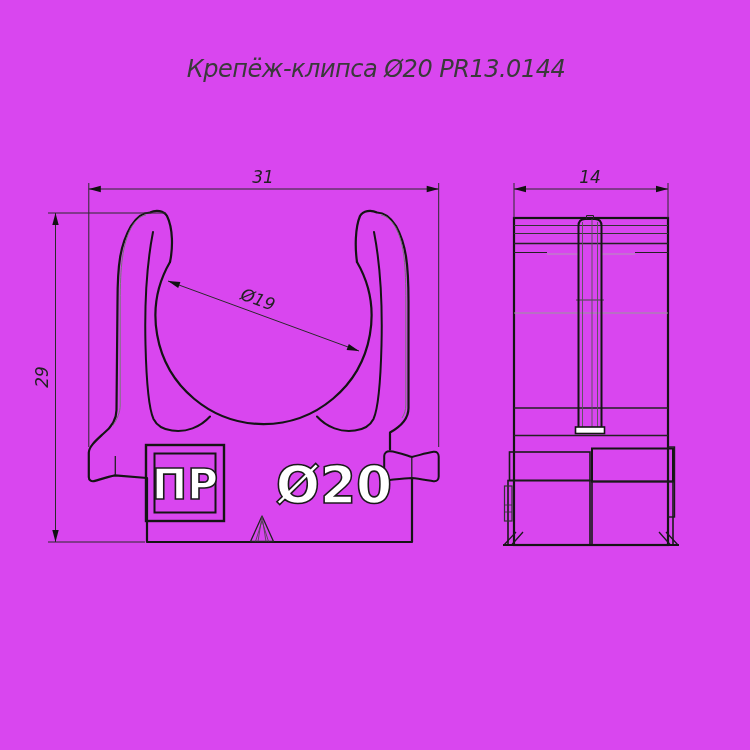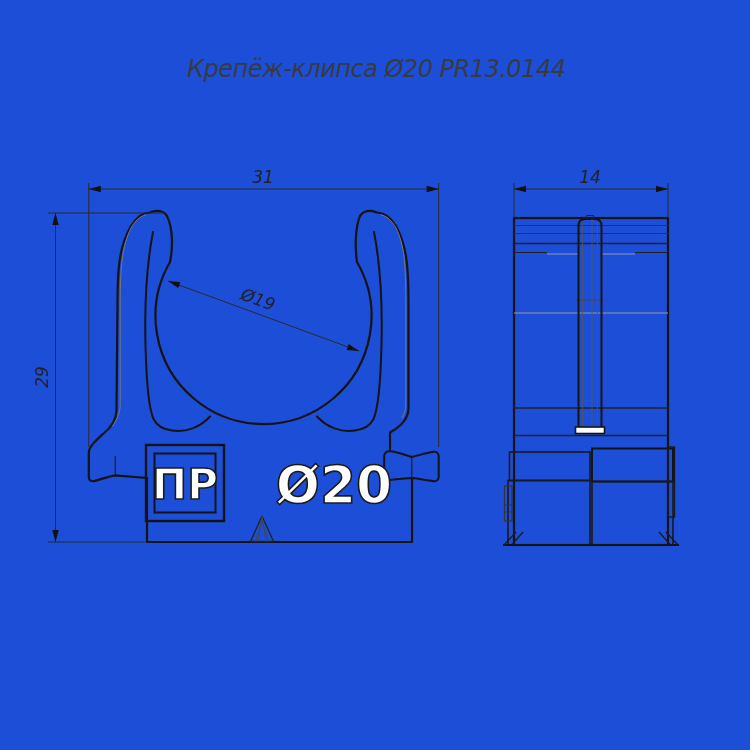--- a/index.html
+++ b/index.html
@@ -1,16 +1,16 @@
 <!DOCTYPE html>
 <html><head>
 <meta charset="utf-8">
 <style>
   html,body{margin:0;padding:0;background:#ffffff;}
-  .page{position:relative;width:750px;height:750px;background:#1d4ed8;overflow:hidden;
+  .page{position:relative;width:750px;height:750px;background:#d946ef;overflow:hidden;
         font-family:"DejaVu Sans",sans-serif;}
   svg{display:block;}
   .title-text{font-family:"DejaVu Sans",sans-serif;font-style:italic;font-size:24px;
               fill:#3a3a3a;letter-spacing:-0.5px;}
   .dim-text{font-family:"DejaVu Sans",sans-serif;font-style:italic;font-size:17px;fill:#222;}
   .outline2{stroke:#141414;stroke-width:2.2;fill:none;stroke-linejoin:round;stroke-linecap:round;}
   .outline{stroke:#141414;stroke-width:2;fill:none;stroke-linejoin:round;stroke-linecap:round;}
   .detail{stroke:#222;stroke-width:1.3;fill:none;}
   .thinline{stroke:#777;stroke-width:1;fill:none;}
   .grayline{stroke:#999;stroke-width:1;fill:none;}

